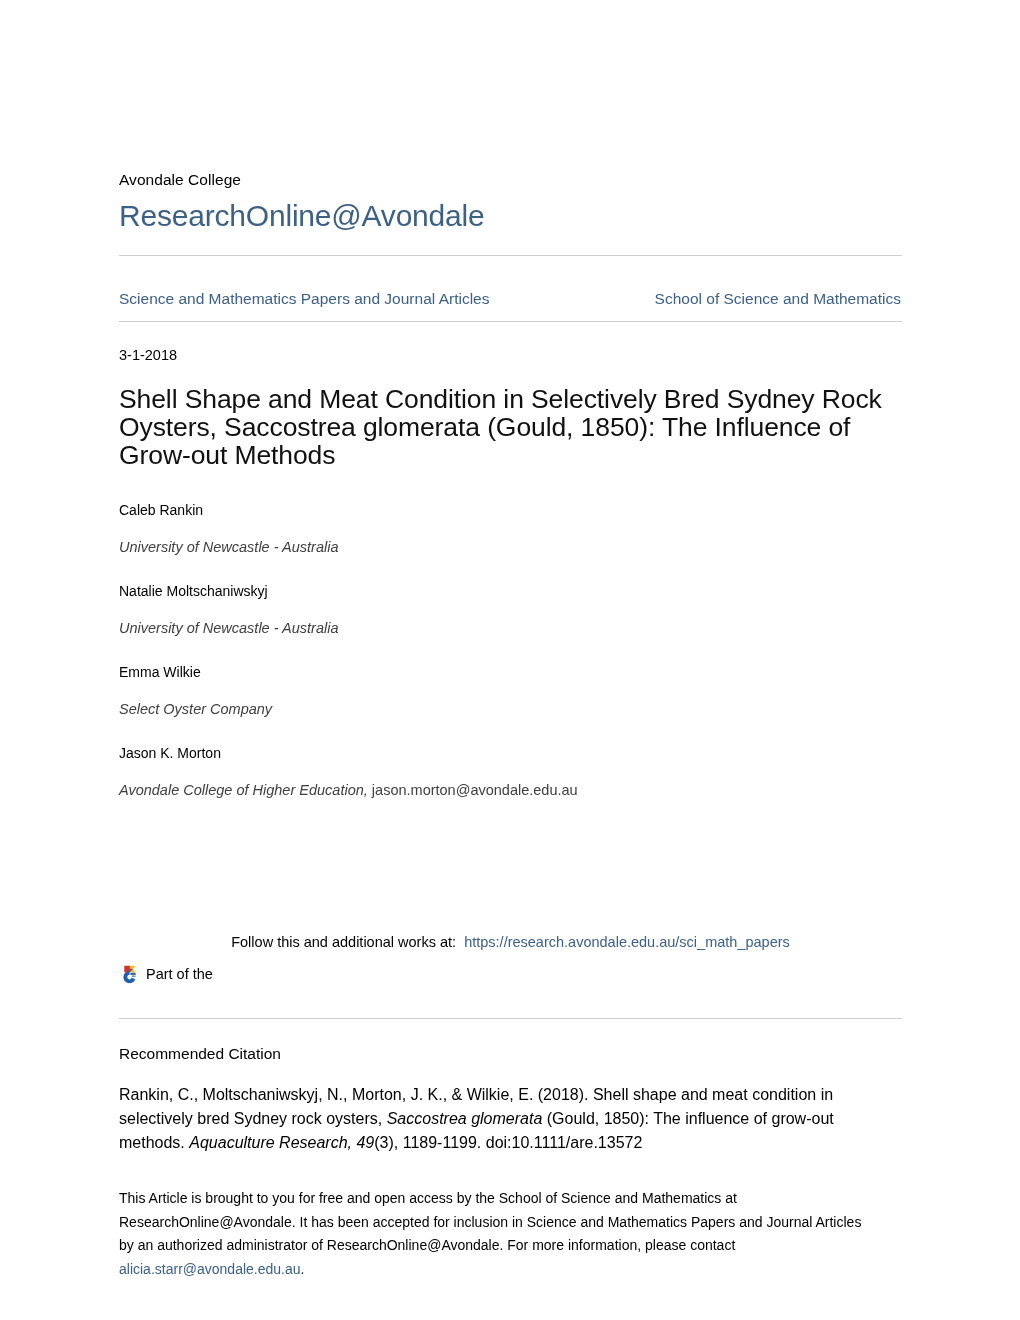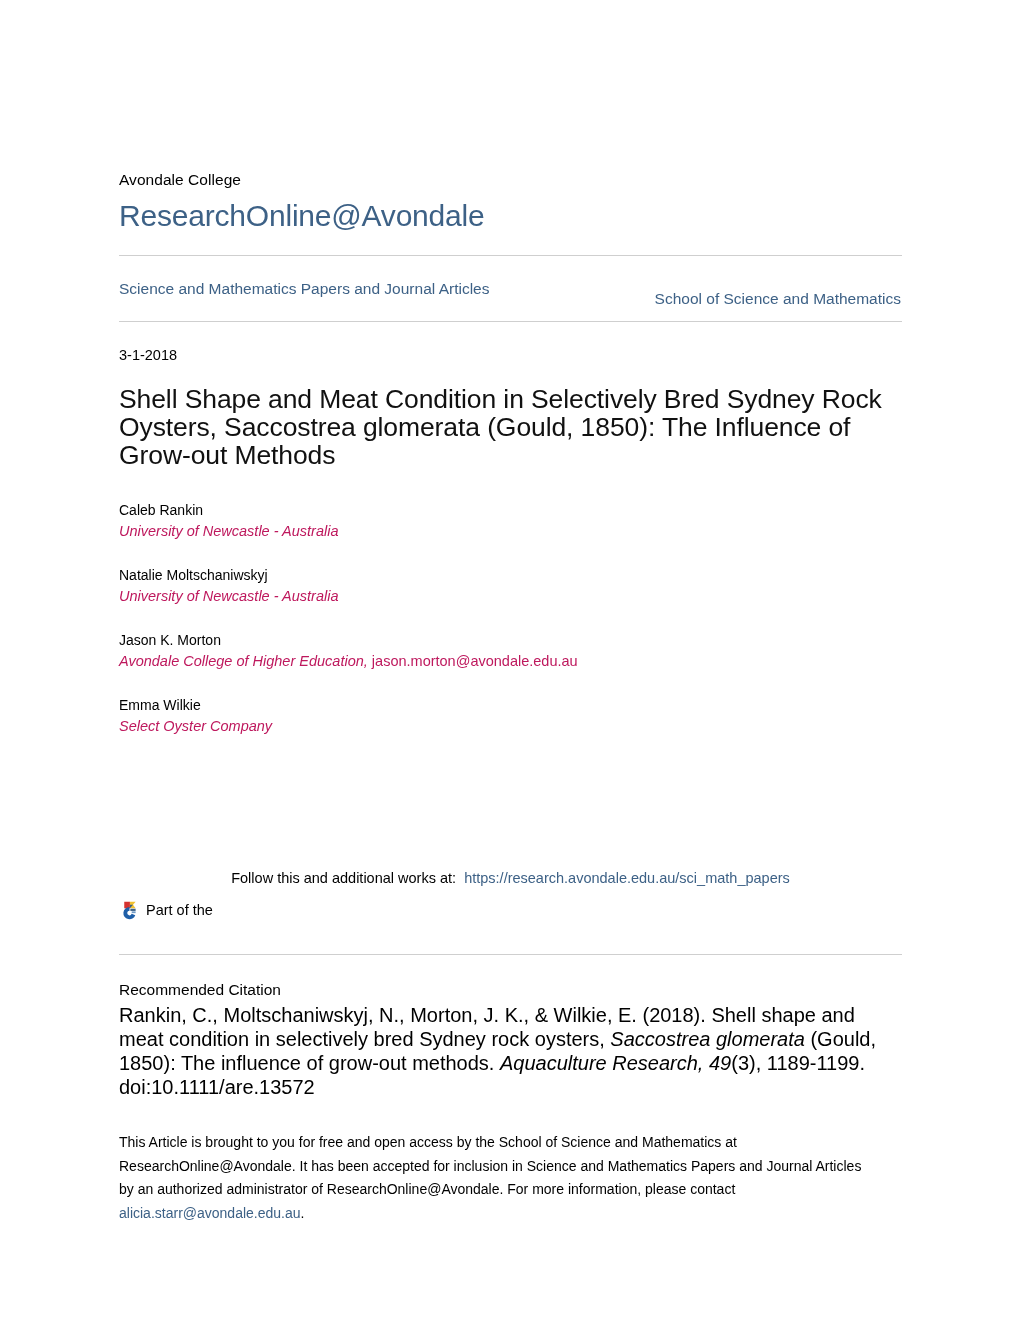--- a/index.html
+++ b/index.html
@@ -43,21 +43,21 @@
   }
   .rule {
     border: 0;
     border-top: 1px solid #cfcfcf;
     margin: 0;
     width: 100%;
     height: 0;
   }
   .collection-row {
     display: flex;
-    align-items: center;
+    align-items: flex-end;
     justify-content: space-between;
     padding: 13px 0 12px 0;
   }
   .collection-name {
     font-size: 15.5px;
     line-height: 20px;
     color: #3d6186;
     width: 380px;
     flex: 0 0 380px;
   }
@@ -94,21 +94,22 @@
   .author:last-child { margin-bottom: 0; }
   .author-name {
     font-size: 14px;
     line-height: 22px;
     color: #000;
   }
   .author-affil {
     font-size: 14.5px;
     line-height: 21px;
     font-style: italic;
-    color: #be185d;
+    color: #404040;
+    margin-top: 16px;
   }
   .author-affil .email {
     font-style: normal;
   }
 
   
   .follow-block { margin-top: 130px; }
   .follow-line {
     font-size: 14.5px;
     line-height: 22px;
@@ -136,24 +137,24 @@
 
   
   .citation-rule { margin-top: 33px; }
   .citation-block { margin-top: 24px; }
   .citation-heading {
     font-size: 15.5px;
     line-height: 22px;
     color: #000;
   }
   .citation-text {
-    font-size: 20px;
+    font-size: 16px;
     line-height: 24px;
     color: #000;
-    margin-top: 2px;
+    margin-top: 18px;
     max-width: 760px;
   }
   .citation-text i { font-style: italic; }
 
   
   .footer-note {
     margin-top: 32px;
     font-size: 14px;
     line-height: 23.5px;
     color: #000;
@@ -193,31 +194,31 @@
       </div>
 
       <div class="author">
         <div class="author-name">Natalie Moltschaniwskyj</div>
         <div class="author-affil">
           <span>University of Newcastle - Australia</span>
         </div>
       </div>
 
       <div class="author">
+        <div class="author-name">Emma Wilkie</div>
+        <div class="author-affil">
+          <span>Select Oyster Company</span>
+        </div>
+      </div>
+
+      <div class="author">
         <div class="author-name">Jason K. Morton</div>
         <div class="author-affil">
           <span>Avondale College of Higher Education,</span>
           <span class="email">jason.morton@avondale.edu.au</span>
-        </div>
-      </div>
-
-      <div class="author">
-        <div class="author-name">Emma Wilkie</div>
-        <div class="author-affil">
-          <span>Select Oyster Company</span>
         </div>
       </div>
 
     </div>
 
     <div class="follow-block">
       <div class="follow-line">
         <span>Follow this and additional works at:</span>
         <span>&nbsp;</span><a class="link" href="#">https://research.avondale.edu.au/sci_math_papers</a>
       </div>

